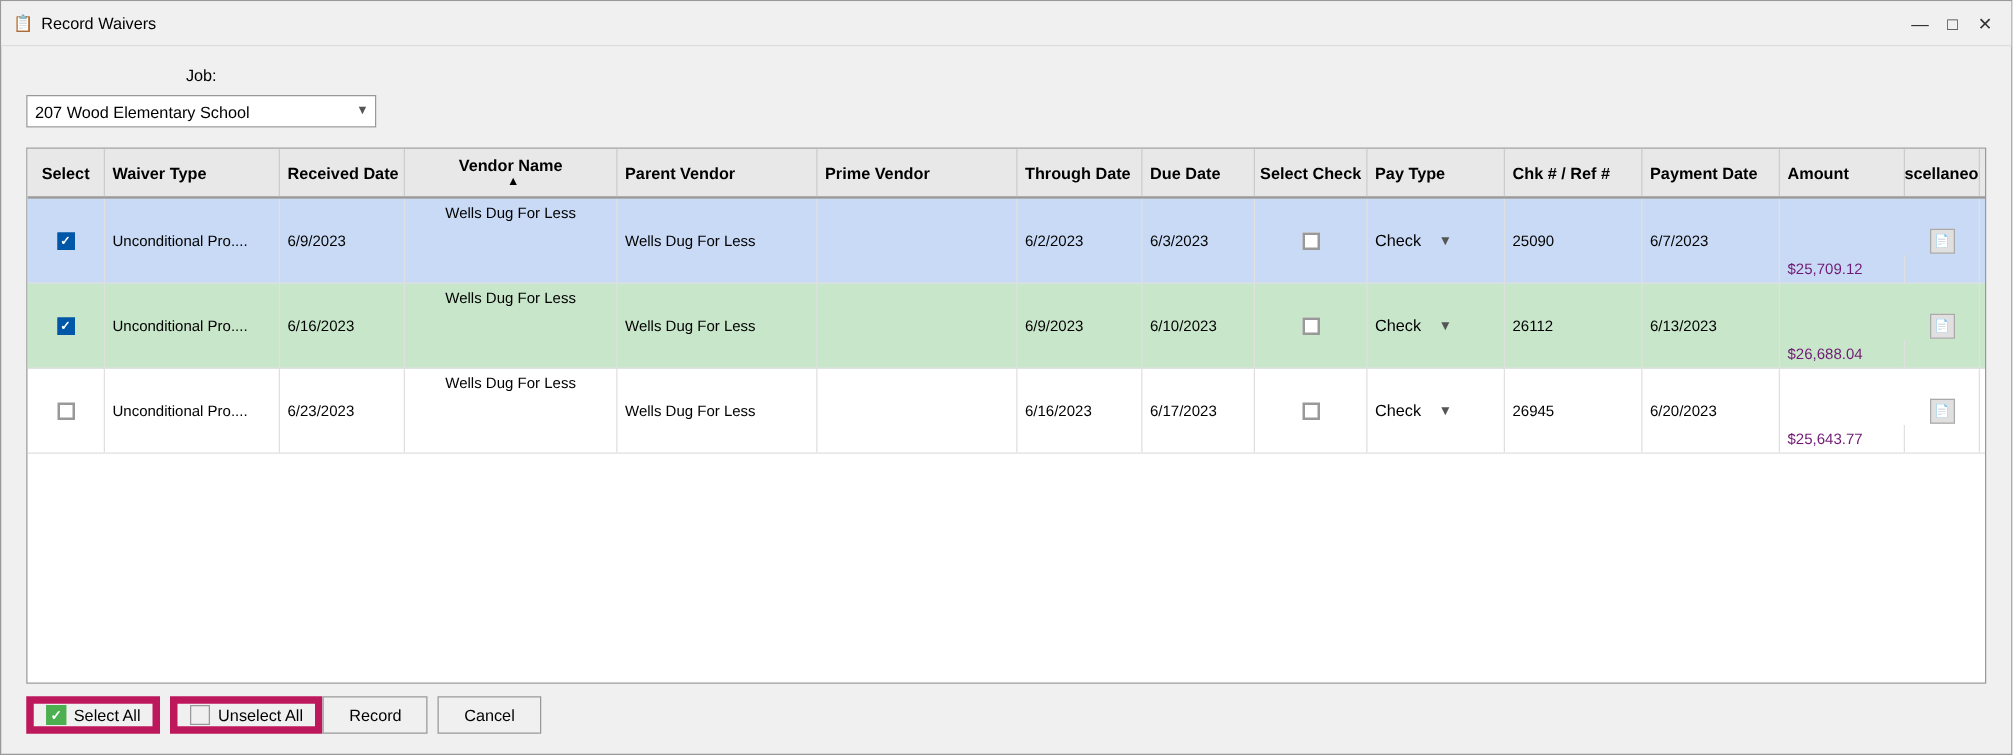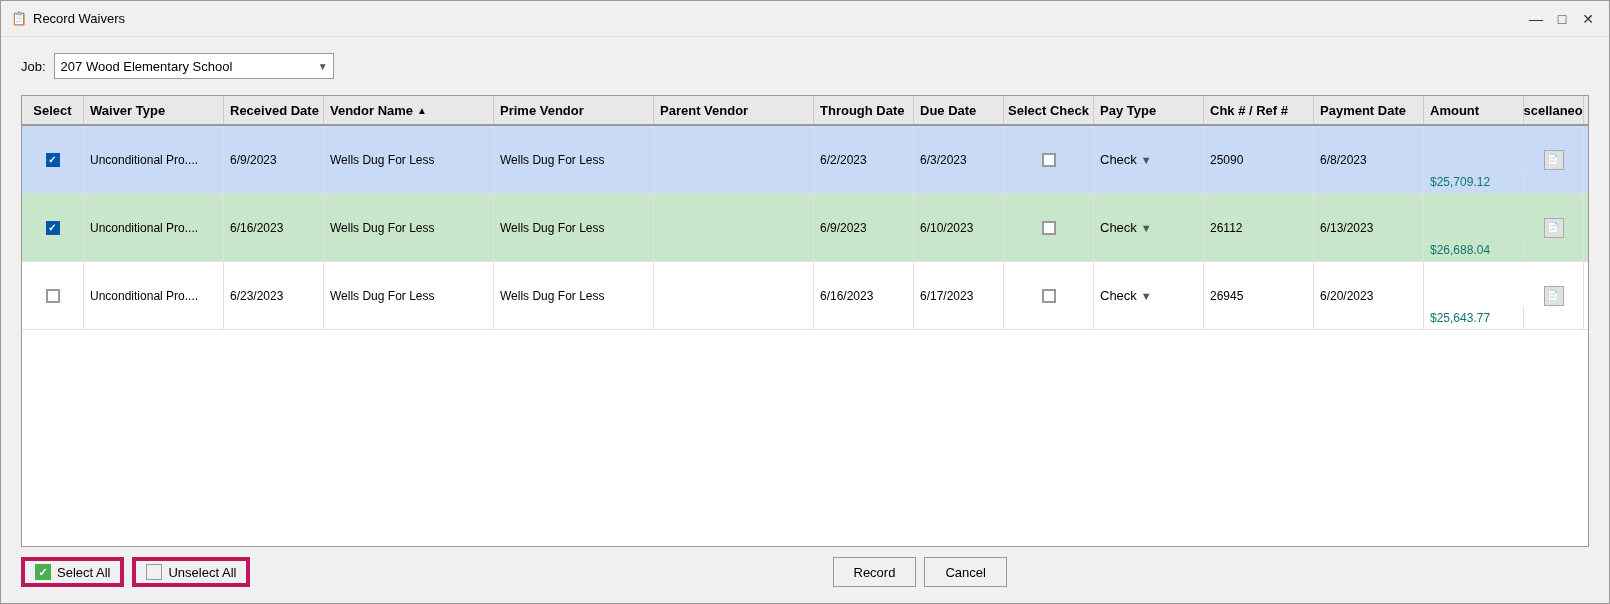--- a/index.html
+++ b/index.html
@@ -5,61 +5,61 @@
     * { box-sizing: border-box; margin: 0; padding: 0; font-family: 'Segoe UI', Tahoma, Geneva, Verdana, sans-serif; font-size: 13px; }
     body { background: #f0f0f0; width: 1610px; height: 604px; overflow: hidden; }
     .window { width: 1610px; height: 604px; background: #f0f0f0; border: 1px solid #999; display: flex; flex-direction: column; }
     .title-bar { background: #f0f0f0; display: flex; align-items: center; padding: 8px 10px; border-bottom: 1px solid #ddd; height: 36px; }
     .title-bar-icon { width: 16px; height: 16px; margin-right: 6px; }
     .title-bar-text { font-size: 13px; font-weight: normal; flex: 1; }
     .title-bar-controls { display: flex; gap: 4px; }
     .title-btn { width: 22px; height: 22px; background: transparent; border: none; cursor: pointer; font-size: 14px; display: flex; align-items: center; justify-content: center; color: #333; }
     .content { flex: 1; display: flex; flex-direction: column; padding: 16px 20px 10px 20px; }
     .top-bar { display: flex; align-items: center; gap: 16px; margin-bottom: 16px; }
-    .field-group { display: flex; align-items: center; gap: 8px; }
+    .field-group { display: flex; align-items: center; gap: 8px; flex-direction: column; }
     .field-label { font-size: 13px; }
     .job-select { width: 280px; height: 26px; border: 1px solid #999; background: white; padding: 2px 6px; font-size: 13px; appearance: none; -webkit-appearance: none; cursor: pointer; }
     .job-select-wrapper { position: relative; display: inline-block; }
     .job-select-wrapper::after { content: '▼'; position: absolute; right: 6px; top: 50%; transform: translateY(-50%); font-size: 10px; pointer-events: none; color: #555; }
     .date-input { width: 130px; height: 26px; border: 1px solid #999; background: white; padding: 2px 6px; font-size: 13px; }
     .grid-container { flex: 1; border: 1px solid #999; background: white; overflow: hidden; display: flex; flex-direction: column; }
     .grid-header { display: flex; background: #e8e8e8; border-bottom: 2px solid #999; min-height: 30px; }
     .grid-header-cell { border-right: 1px solid #ccc; padding: 6px 6px; font-size: 12px; font-weight: 600; display: flex; align-items: center; white-space: nowrap; overflow: hidden; }
     .grid-header-cell.sortable { cursor: pointer; }
     .sort-arrow { margin-left: 4px; font-size: 10px; }
     .grid-body { flex: 1; overflow-y: auto; }
     .grid-row { display: flex; border-bottom: 1px solid #e0e0e0; min-height: 26px; }
     .grid-row.selected { background: #c8daf5; }
     .grid-cell { border-right: 1px solid #e0e0e0; padding: 4px 6px; font-size: 12px; display: flex; align-items: center; white-space: nowrap; overflow: hidden; }
     
     .col-select { width: 62px; flex-shrink: 0; justify-content: center; }
     .col-waiver-type { width: 140px; flex-shrink: 0; }
     .col-received-date { width: 100px; flex-shrink: 0; }
-    .col-vendor-name { width: 170px; flex-shrink: 0; }
+    .col-vendor-name { width: 170px; flex-shrink: 0; flex-direction: column; }
     .col-prime-vendor { width: 160px; flex-shrink: 0; }
     .col-parent-vendor { width: 160px; flex-shrink: 0; }
     .col-through-date { width: 100px; flex-shrink: 0; }
     .col-due-date { width: 90px; flex-shrink: 0; }
     .col-joint-check { width: 90px; flex-shrink: 0; justify-content: center; }
     .col-pay-type { width: 110px; flex-shrink: 0; }
     .col-chk-ref { width: 110px; flex-shrink: 0; }
     .col-payment-date { width: 110px; flex-shrink: 0; align-items: center; }
     .col-amount { width: 100px; flex-shrink: 0; }
     .col-misc { width: 60px; flex-shrink: 0; justify-content: center; }
     .checkbox-checked { display: inline-flex; width: 14px; height: 14px; border: 2px solid #0057a8; background: #0057a8; align-items: center; justify-content: center; }
     .checkbox-checked::after { content: '✓'; color: white; font-size: 10px; font-weight: bold; }
     .checkbox-unchecked { display: inline-flex; width: 14px; height: 14px; border: 2px solid #999; background: white; }
-    .pay-type-cell { display: flex; align-items: center; gap: 4px; width: 100%; }
+    .pay-type-cell { display: flex; align-items: center; gap: 14px; width: 100%; }
     .pay-type-dropdown { font-size: 11px; color: #555; }
-    .amount-cell { color: #0f766e; margin-top: 45px; }
+    .amount-cell { color: #701a75; margin-top: 45px; }
     .file-icon { width: 20px; height: 20px; background: #e0e0e0; border: 1px solid #aaa; display: flex; align-items: center; justify-content: center; cursor: pointer; font-size: 10px; }
     .bottom-bar { display: flex; align-items: center; justify-content: space-between; padding: 10px 0 6px 0; }
     .bottom-left { display: flex; gap: 8px; }
-    .bottom-center { flex: 1; display: flex; justify-content: center; gap: 8px; }
-    .check-btn { display: flex; align-items: center; gap: 6px; background: #f0f0f0; border: 4px solid #be185d; padding: 4px 10px; cursor: pointer; font-size: 13px; height: 30px; }
+    .bottom-center { flex: 1; display: flex; gap: 8px; }
+    .check-btn { display: flex; align-items: center; gap: 6px; background: #f0f0f0; border: 6px solid #be185d; padding: 4px 10px; cursor: pointer; font-size: 13px; height: 30px; }
     .check-btn .btn-checkbox { width: 16px; height: 16px; border: 1px solid #999; display: flex; align-items: center; justify-content: center; }
     .check-btn .btn-checkbox.checked { background: #4caf50; border-color: #4caf50; }
     .check-btn .btn-checkbox.checked::after { content: '✓'; color: white; font-size: 11px; font-weight: bold; }
     .action-btn { background: #f0f0f0; border: 1px solid #999; padding: 4px 20px; cursor: pointer; font-size: 13px; height: 30px; min-width: 80px; }
   </style>
 </head>
 <body>
 
 <div class="window">
 
@@ -96,25 +96,25 @@
           <span>Waiver Type</span>
         </div>
         <div class="grid-header-cell col-received-date sortable">
           <span>Received Date</span>
           <span class="sort-arrow">▲</span>
         </div>
         <div class="grid-header-cell col-vendor-name sortable">
           <span>Vendor Name</span>
           <span class="sort-arrow">▲</span>
         </div>
+        <div class="grid-header-cell col-parent-vendor">
+          <span>Parent Vendor</span>
+        </div>
         <div class="grid-header-cell col-prime-vendor">
           <span>Prime Vendor</span>
-        </div>
-        <div class="grid-header-cell col-parent-vendor">
-          <span>Parent Vendor</span>
         </div>
         <div class="grid-header-cell col-through-date">
           <span>Through Date</span>
         </div>
         <div class="grid-header-cell col-due-date">
           <span>Due Date</span>
         </div>
         <div class="grid-header-cell col-joint-check">
           <span>Select Check</span>
         </div>
@@ -151,21 +151,21 @@
           <div class="grid-cell col-joint-check">
             <div class="checkbox-unchecked"></div>
           </div>
           <div class="grid-cell col-pay-type">
             <div class="pay-type-cell">
               <span>Check</span>
               <span class="pay-type-dropdown">▼</span>
             </div>
           </div>
           <div class="grid-cell col-chk-ref">25090</div>
-          <div class="grid-cell col-payment-date">6/8/2023</div>
+          <div class="grid-cell col-payment-date">6/7/2023</div>
           <div class="grid-cell col-amount amount-cell">$25,709.12</div>
           <div class="grid-cell col-misc">
             <div class="file-icon">📄</div>
           </div>
         </div>
 
         <div class="grid-row" style="background:#c8e6c9;">
           <div class="grid-cell col-select">
             <div class="checkbox-checked"></div>
           </div>

